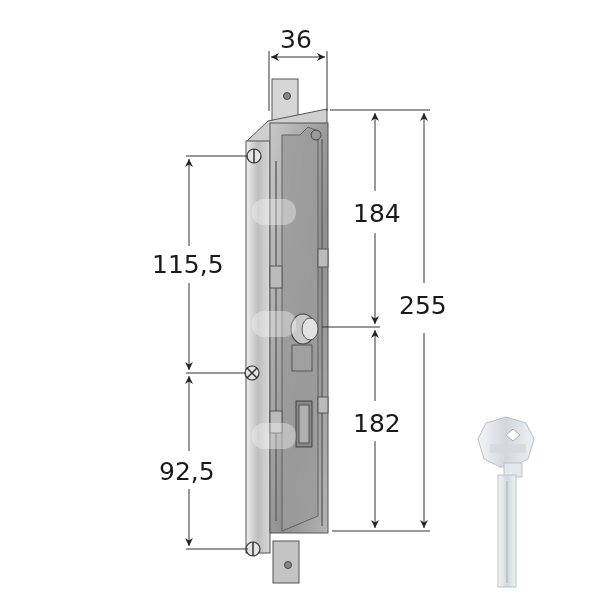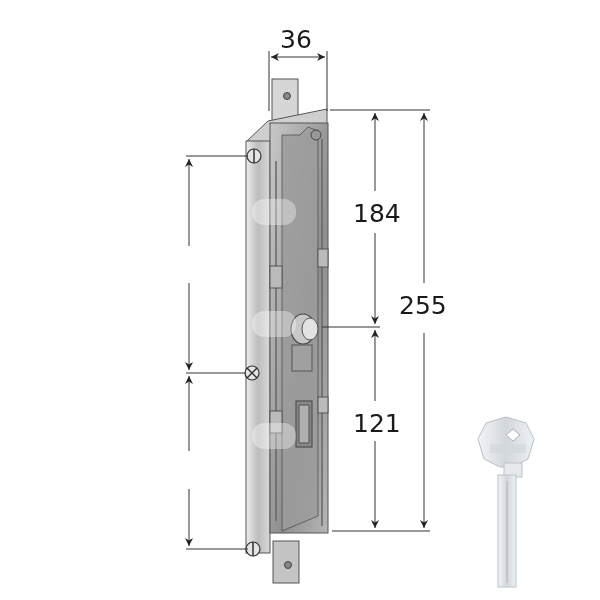--- a/index.html
+++ b/index.html
@@ -124,16 +124,18 @@
       <path d="M486,412 L506,406 L526,412 L534,428 L528,448 L512,456 L500,456 L484,448 L478,428 Z" fill="url(#keyGrad)" stroke="#b8bec5" stroke-width="1"></path>
       <rect x="504" y="452" width="18" height="14" fill="#e6e9ec" stroke="#bcc2c8"></rect>
       <rect x="498" y="464" width="18" height="112" fill="url(#keyGrad)" stroke="#bcc2c8"></rect>
       <polygon points="506,424 513,418 520,424 513,430" fill="#ffffff" stroke="#aab0b6"></polygon>
       <rect x="490" y="433" width="36" height="9" fill="#d3d8dd" opacity="0.8"></rect>
       <line x1="507" y1="470" x2="507" y2="572" stroke="#aab0b6" stroke-width="1"></line>
     </g>
   </svg>
 
   <div class="dim-label" style="left:280px; top:14px;">36</div>
+  <div class="dim-label" style="left:152px; top:239px;">115,5</div>
+  <div class="dim-label" style="left:159px; top:446px;">92,5</div>
   <div class="dim-label" style="left:353px; top:188px;">184</div>
-  <div class="dim-label" style="left:353px; top:398px;">121</div>
+  <div class="dim-label" style="left:353px; top:398px;">182</div>
   <div class="dim-label" style="left:399px; top:280px;">255</div>
 </div>
 
 </body></html>

